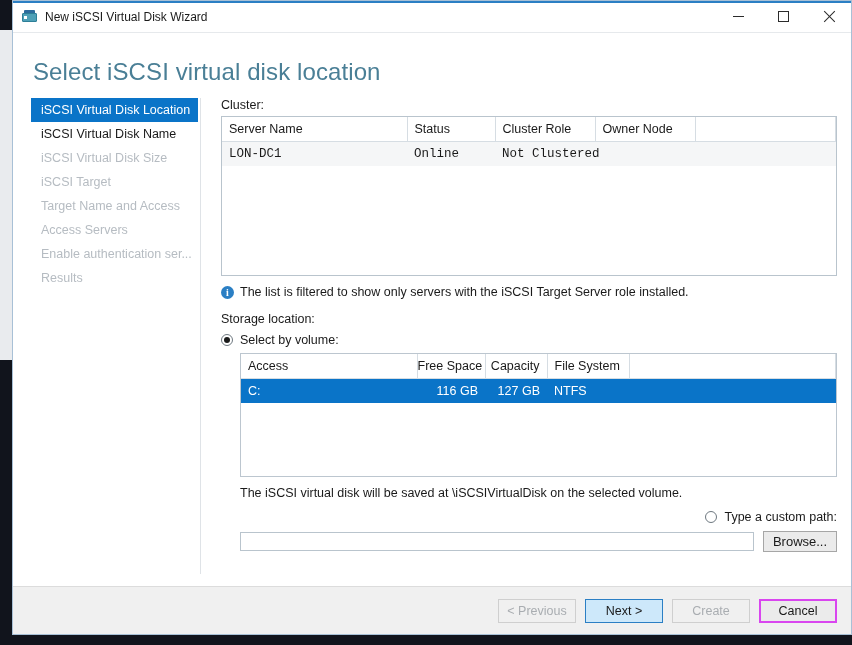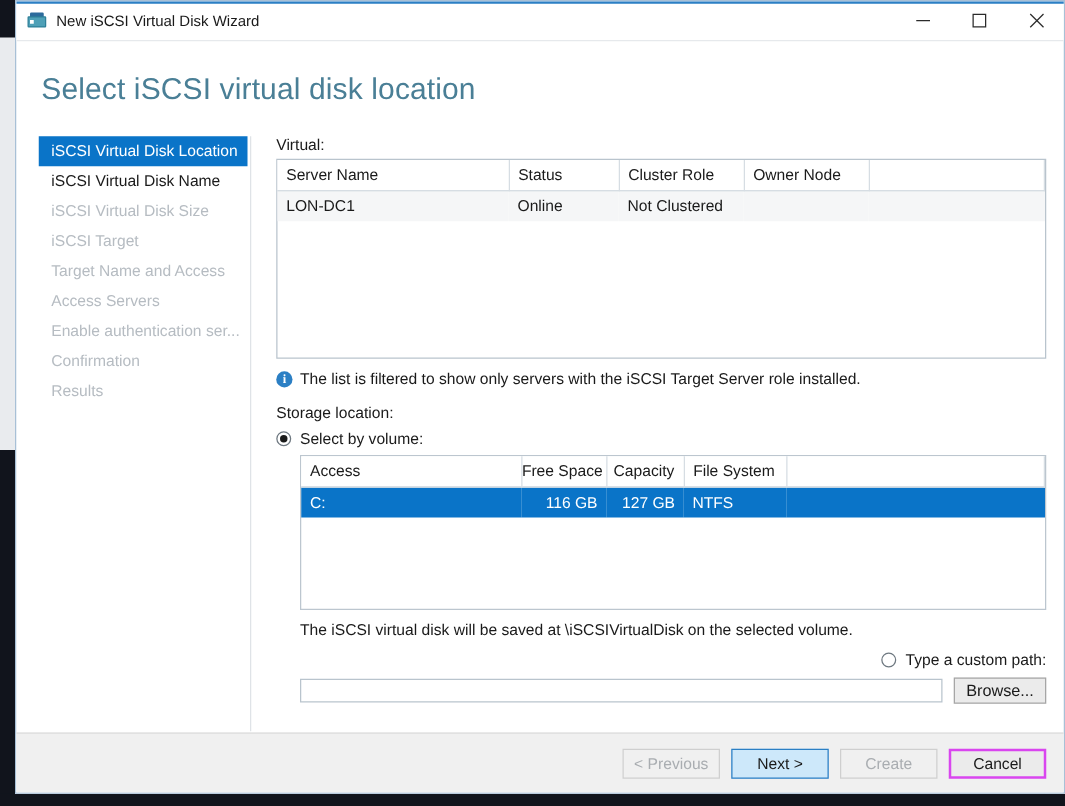--- a/index.html
+++ b/index.html
@@ -176,21 +176,21 @@
     font-weight: 400;
     color: #4a7f96;
     letter-spacing: 0.1px;
   }
 
   
   .body-split {
     position: relative;
     display: flex;
     height: 476px;
-    margin-top: 23px;
+    margin-top: 12px;
   }
   .sidebar {
     width: 188px;
     padding-left: 18px;
     box-sizing: border-box;
     border-right: 1px solid #dfe3e7;
     flex: 0 0 auto;
   }
   .nav-item {
     height: 24px;
@@ -248,21 +248,21 @@
     white-space: nowrap;
   }
   table.g th.num { text-align: right; padding-right: 7px; padding-left: 0; }
   table.g td {
     padding: 3px 0 3px 7px;
     color: #1a1a1a;
     height: 18px;
     white-space: nowrap;
   }
   table.g td.num { text-align: right; padding-right: 7px; padding-left: 0; }
-  tr.row-alt td { background: #f5f6f7; }
+  tr.row-alt td { background: #f5f6f7; font-family: Liberation Mono, monospace; }
   tr.row-selected td { background: #0a74c8; color: #ffffff; }
 
   
   .info-line {
     display: flex;
     align-items: flex-start;
     margin-top: 9px;
     font-size: 12.5px;
     color: #1a1a1a;
   }
@@ -448,30 +448,27 @@
         <div class="nav-item disabled">
           <span>Target Name and Access</span>
         </div>
         <div class="nav-item disabled">
           <span>Access Servers</span>
         </div>
         <div class="nav-item disabled">
           <span>Enable authentication ser...</span>
         </div>
         <div class="nav-item disabled">
-          <span>Confirmation</span>
-        </div>
-        <div class="nav-item disabled">
           <span>Results</span>
         </div>
       </div>
 
       <div class="content">
 
-        <div class="field-label">Virtual:</div>
+        <div class="field-label">Cluster:</div>
 
         <div class="grid server">
           <table class="g">
             <colgroup>
               <col style="width:185px">
               <col style="width:88px">
               <col style="width:100px">
               <col style="width:100px">
               <col>
             </colgroup>

